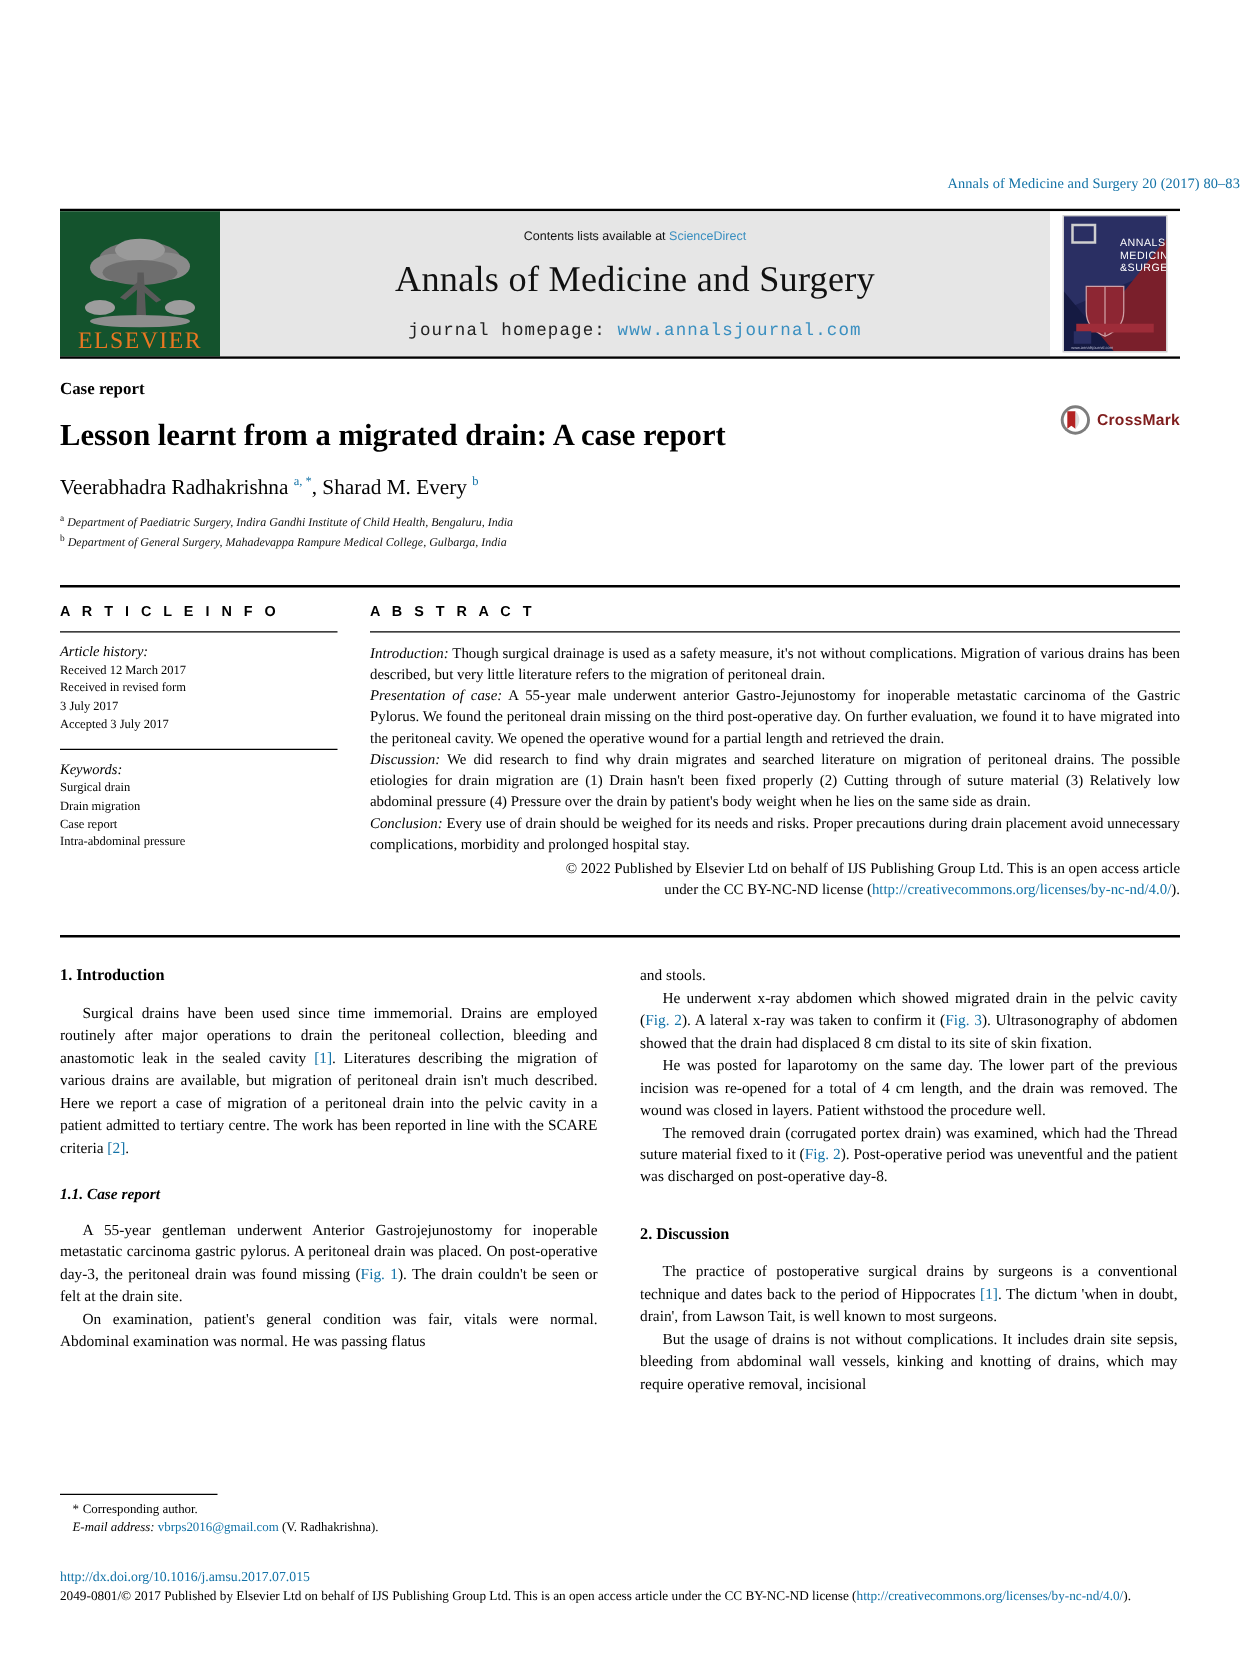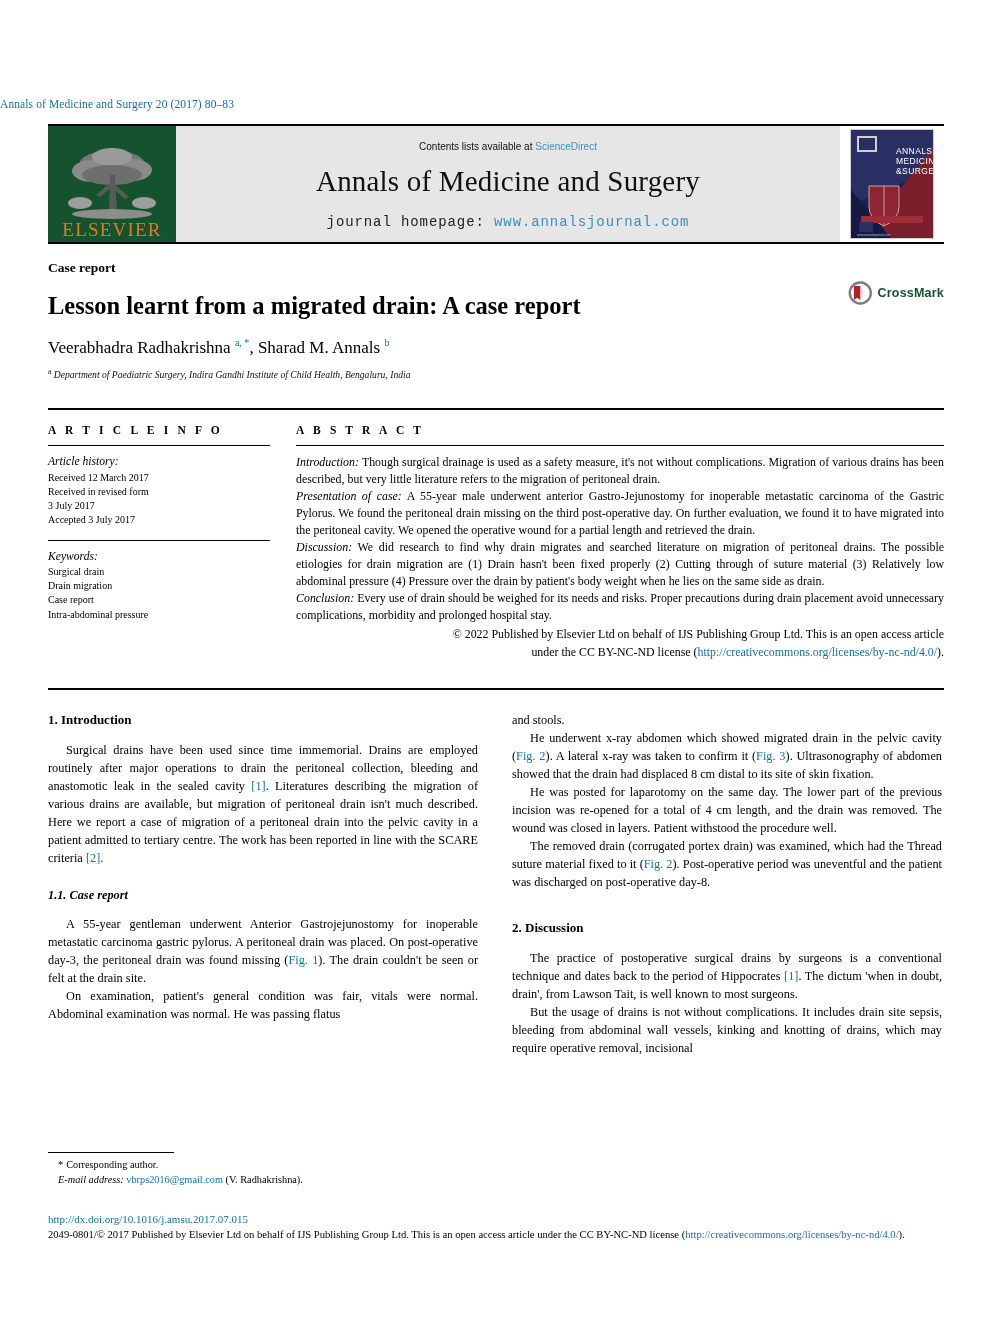--- a/index.html
+++ b/index.html
@@ -10,26 +10,27 @@
     background: #ffffff;
     font-family: "Liberation Serif", serif;
     color: #000000;
     position: relative;
     overflow: hidden;
   }
   .page { position: relative; width: 992px; height: 1323px; padding: 0; }
 
   
   .running-head {
-    text-align: left;
+    text-align: right;
     font-family: "Liberation Serif", serif;
     font-size: 11.5px;
     color: #1171a6;
     padding-top: 98px;
     letter-spacing: .1px;
+    margin-top: 43px;
   }
 
   
   .masthead {
     margin: 14px 48px 0 48px;
     border-top: 2.2px solid #000;
     border-bottom: 2.2px solid #000;
     display: flex;
     align-items: stretch;
     height: 120px;
@@ -131,36 +132,36 @@
   .crossmark {
     position: absolute;
     right: 0; top: 24px;
     width: 96px; height: 50px;
     display: flex; align-items: center; gap: 5px;
   }
   .cm-word {
     font-family: "Liberation Sans", sans-serif;
     font-weight: bold;
     font-size: 12.5px;
-    color: #14532d;
+    color: #7f1d1d;
     letter-spacing: .2px;
   }
 
   
   .infoblock {
     margin: 26px 48px 0 48px;
     border-top: 2.2px solid #000;
     border-bottom: 2.2px solid #000;
     display: flex;
     padding: 14px 0 16px 0;
   }
   .col-info { width: 248px; flex: 0 0 248px; padding-right: 26px; }
   .col-abs  { flex: 1 1 auto; }
   .sec-head {
-    font-family: Liberation Serif, serif;
+    font-family: Liberation Sans, sans-serif;
     font-weight: bold;
     font-size: 11.5px;
     letter-spacing: 3.2px;
     margin-bottom: 9px;
   }
   .rule { border-top: 1.3px solid #000; margin-bottom: 8px; }
   .hist-label, .kw-label {
     font-style: italic;
     font-size: 11.6px;
     line-height: 1.42;
@@ -300,24 +301,27 @@
           <text x="6" y="106" fill="#b9bcd4" font-family="Liberation Sans, sans-serif" font-size="3.2">www.annalsjournal.com</text>
         </svg>
       </div>
     </div>
   </div>
 
   <div class="title-area">
     <div class="doctype">Case report</div>
     <h1 class="art-title">Lesson learnt from a migrated drain: A case report</h1>
     <div class="authors">
-      <span>Veerabhadra Radhakrishna </span><sup>a, *</sup><span>, Sharad M. Annals </span><sup>b</sup>
+      <span>Veerabhadra Radhakrishna </span><sup>a, *</sup><span>, Sharad M. Every </span><sup>b</sup>
     </div>
     <div class="affil">
       <sup>a</sup> <span>Department of Paediatric Surgery, Indira Gandhi Institute of Child Health, Bengaluru, India</span>
+    </div>
+    <div class="affil">
+      <sup>b</sup> <span>Department of General Surgery, Mahadevappa Rampure Medical College, Gulbarga, India</span>
     </div>
 
     <div class="crossmark">
       <svg width="42" height="42" viewBox="0 0 42 42">
         <circle cx="21" cy="21" r="20" fill="#7d7d7d"></circle>
         <circle cx="21" cy="21" r="16" fill="#ffffff"></circle>
         <path d="M10 9 h11 v24 l-5.5 -4 l-5.5 4 Z" fill="#b32222"></path>
         <path d="M21 9 a16 16 0 0 1 0 24 Z" fill="#9a9a9a" opacity="0.35"></path>
       </svg>
       <span class="cm-word">CrossMark</span>

